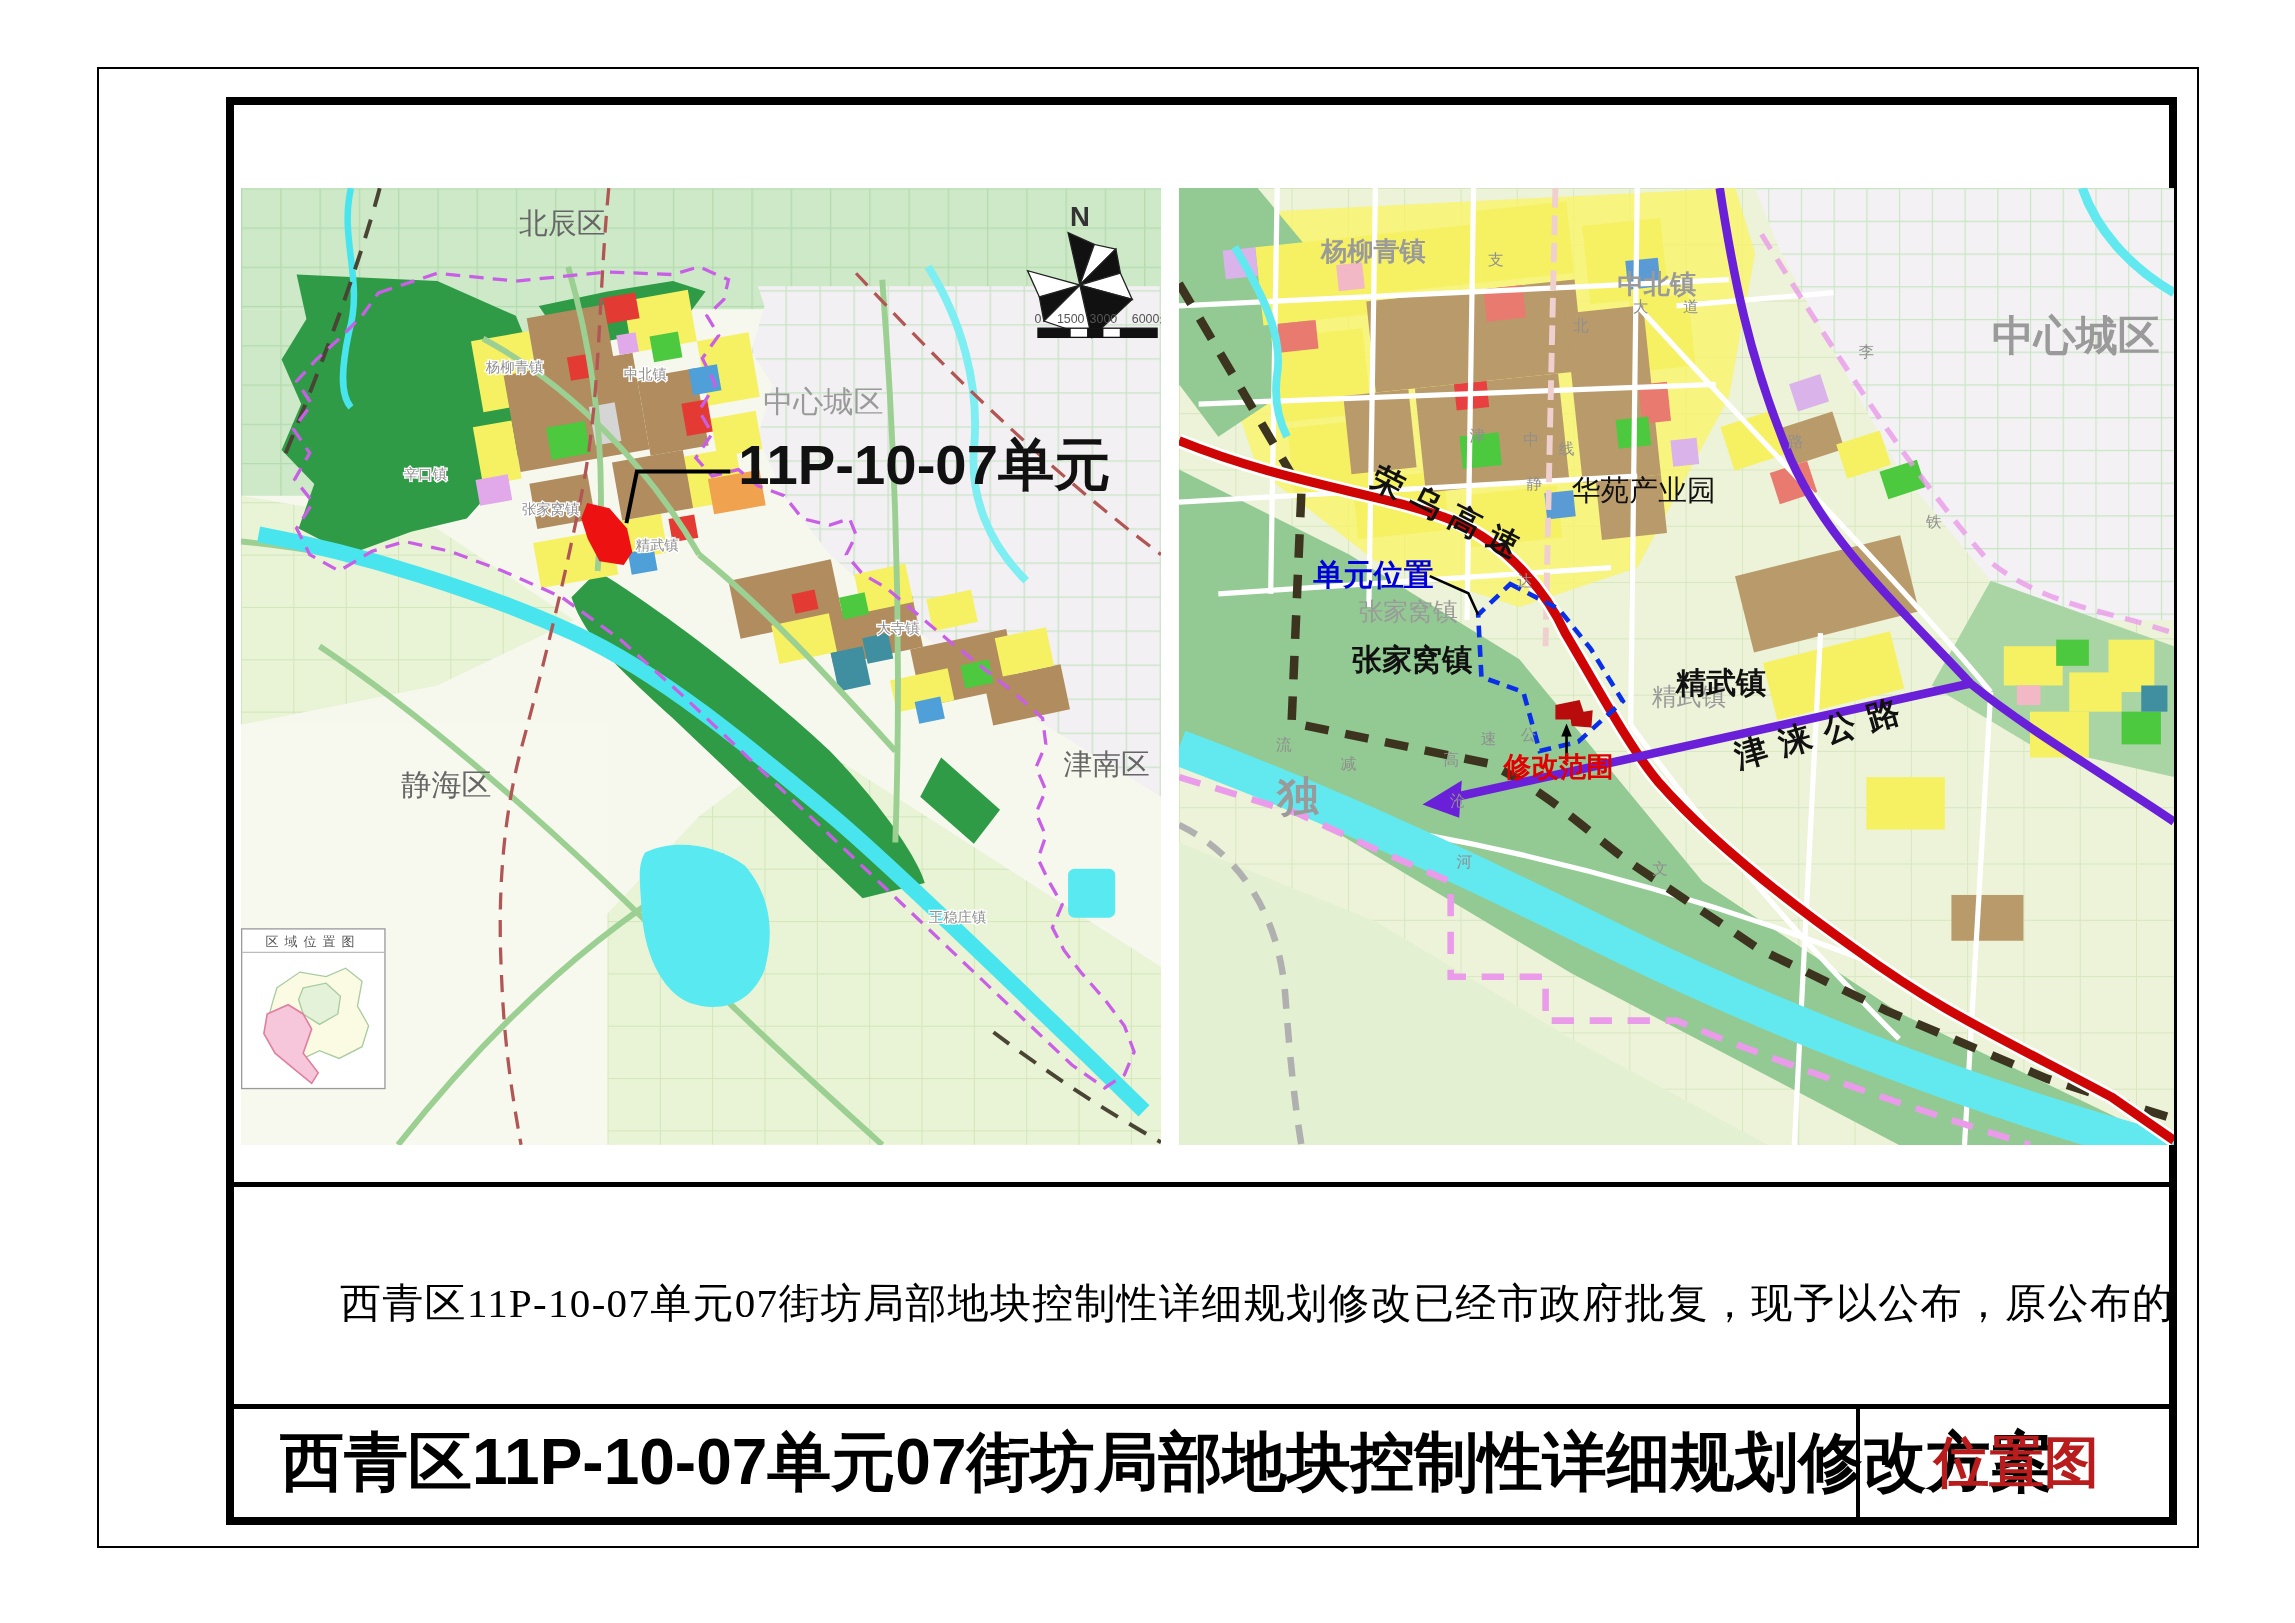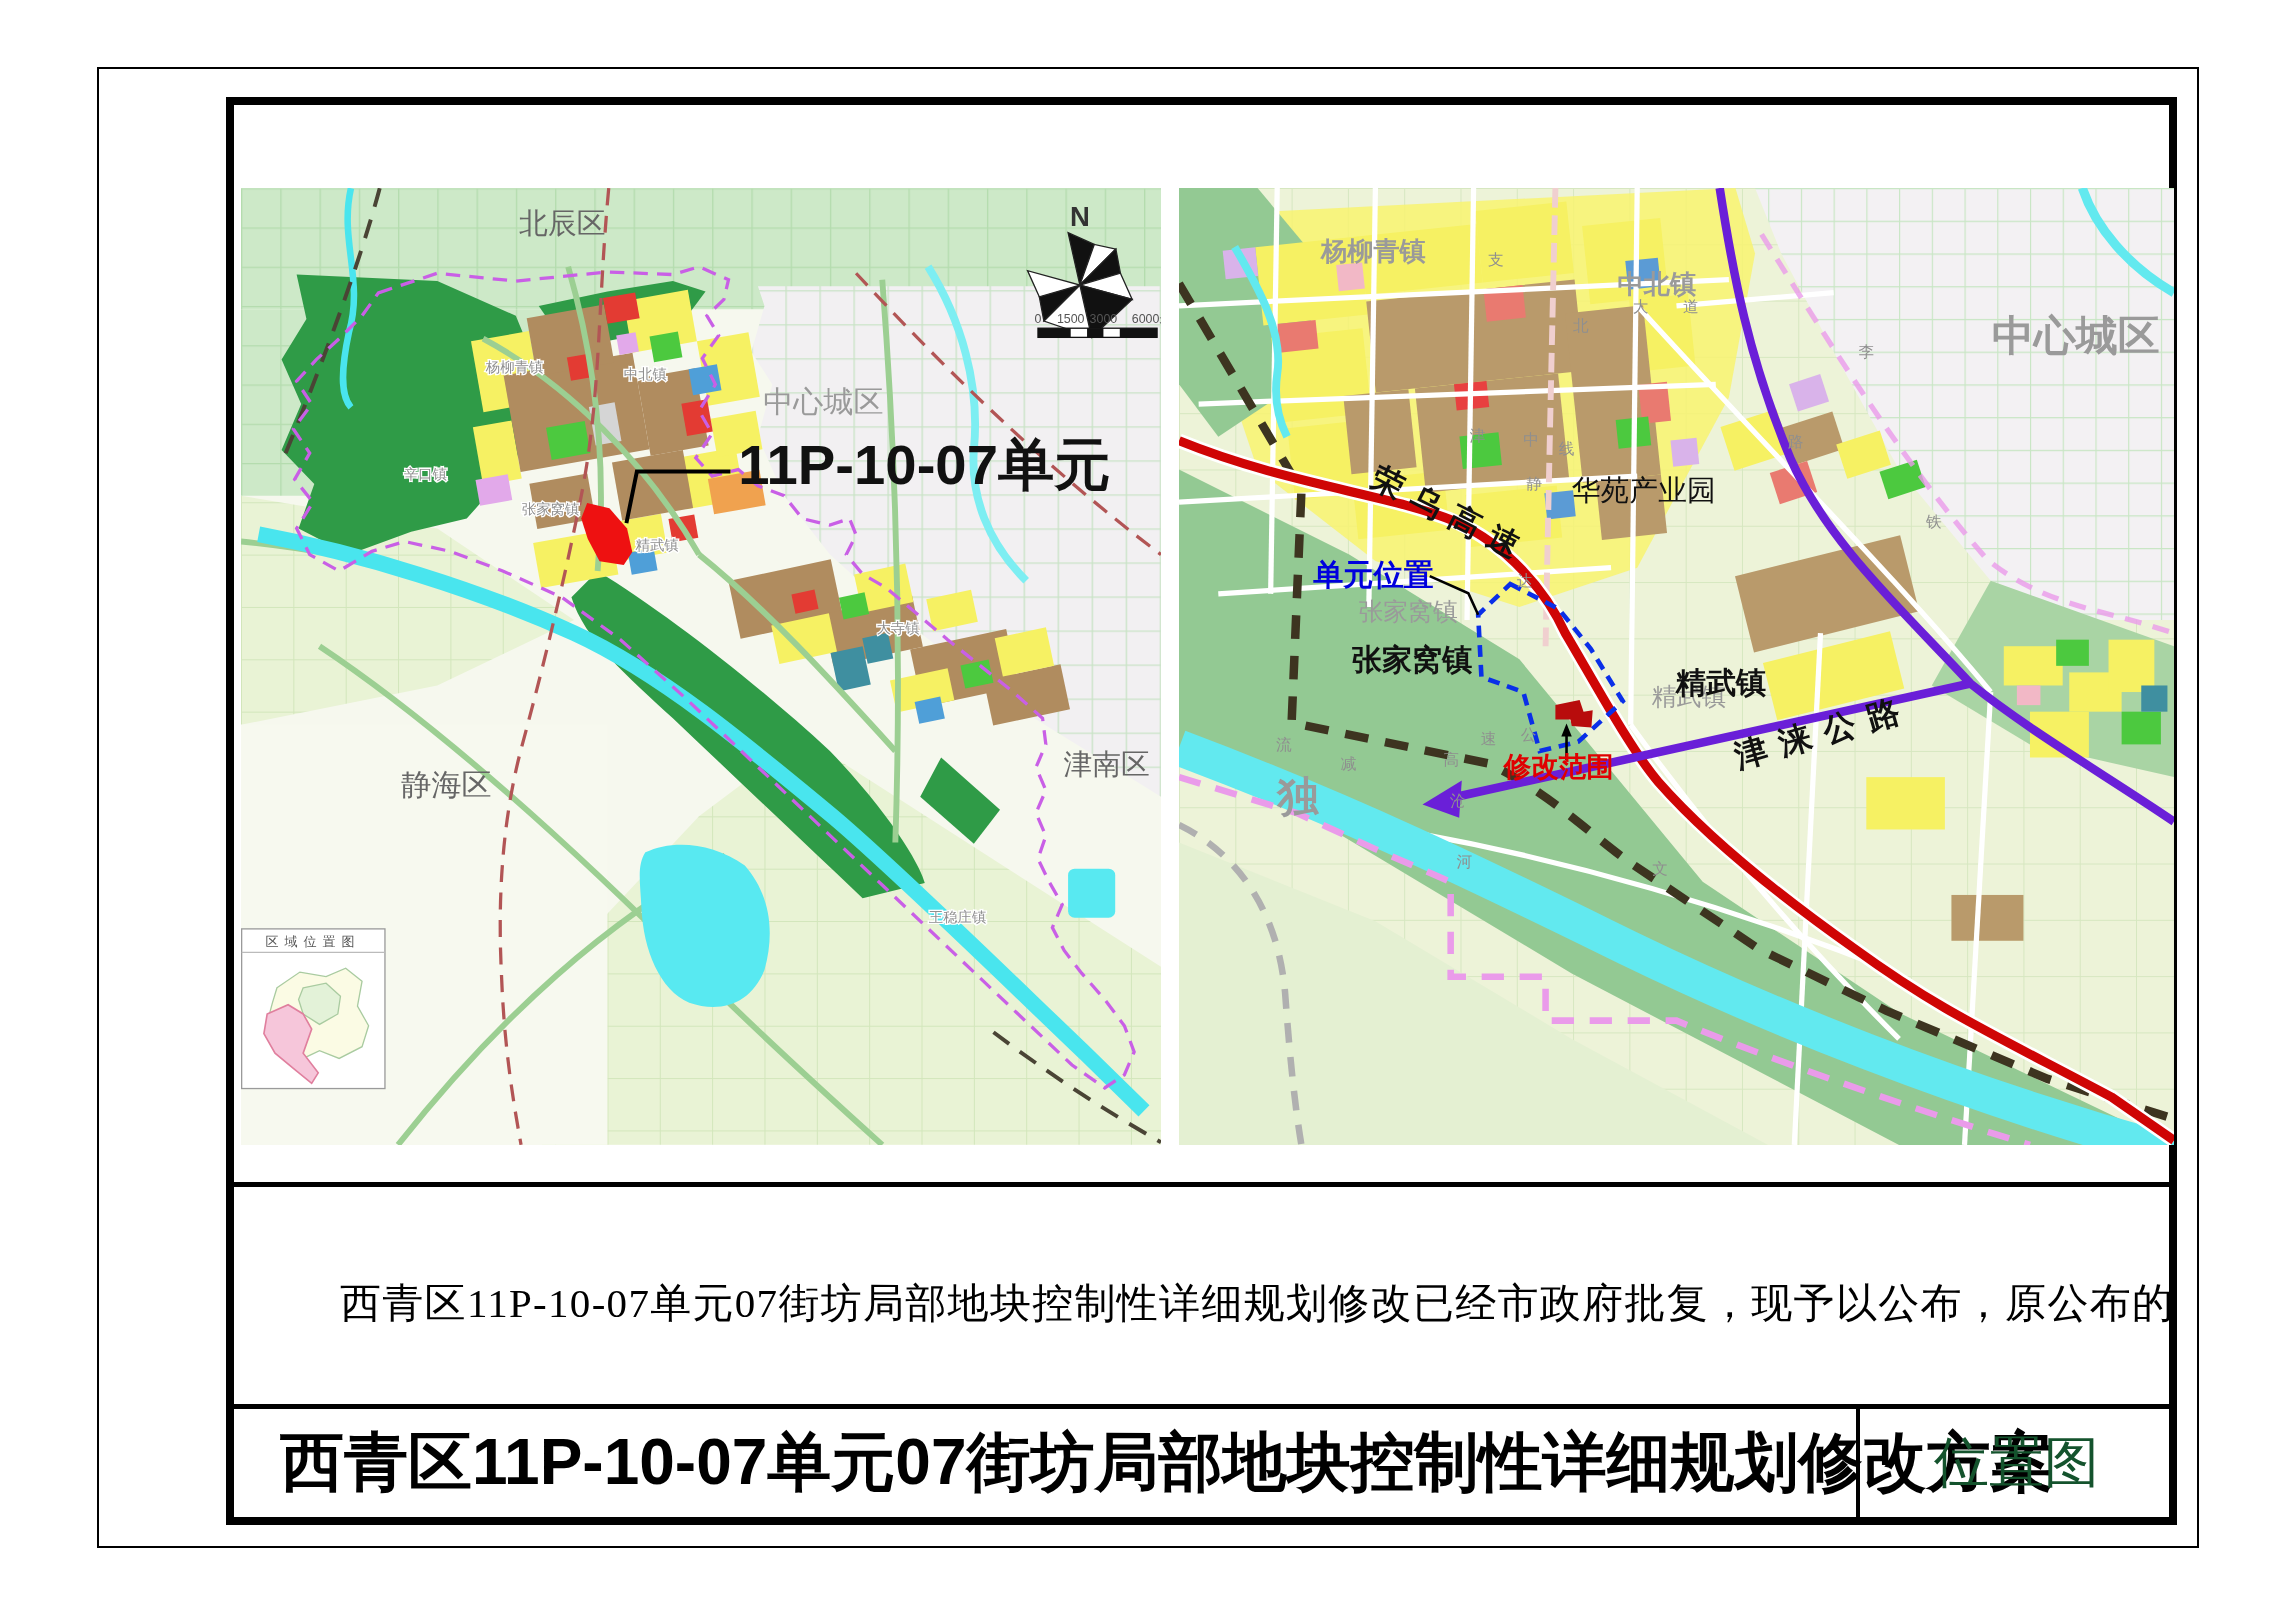--- a/index.html
+++ b/index.html
@@ -11,22 +11,22 @@
         border:8.5px solid #000;box-sizing:border-box;background:#fff;}
   .map{position:absolute;}
   .hline{position:absolute;background:#000;}
   .vline{position:absolute;background:#000;}
   .announce-line{position:absolute;color:#000;font-family:"Liberation Serif","DejaVu Serif",serif;
         font-size:41px;letter-spacing:1.3px;white-space:nowrap;}
   .titlebar-text{position:absolute;left:280px;top:1408px;width:1570px;height:109px;
         display:flex;align-items:center;font-weight:bold;font-size:64px;color:#000;
         letter-spacing:0px;white-space:nowrap;}
   .sheet-label{position:absolute;left:1860px;top:1408px;width:313px;height:109px;
-        display:flex;align-items:center;justify-content:center;font-weight:normal;
-        font-size:55px;color:#14532d;}
+        display:flex;align-items:center;justify-content:center;font-weight:bold;
+        font-size:55px;color:#b91c1c;}
   svg text{font-family:"Liberation Sans",sans-serif;}
   .t-gray{fill:#9a9a9a;}
   .t-dgray{fill:#666666;}
   .t-town{fill:#8f8f8f;paint-order:stroke;stroke:#ffffff;stroke-width:4px;}
 </style>
 </head>
 <body>
 
 <div class="page">
 

